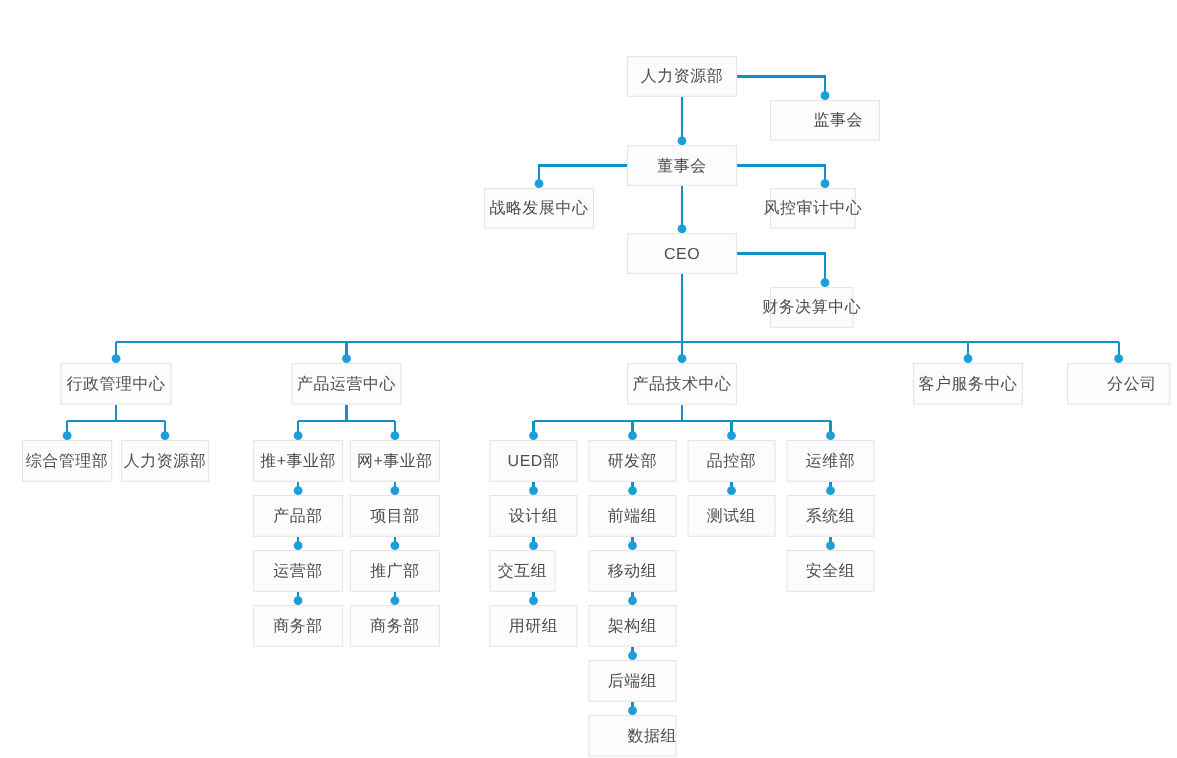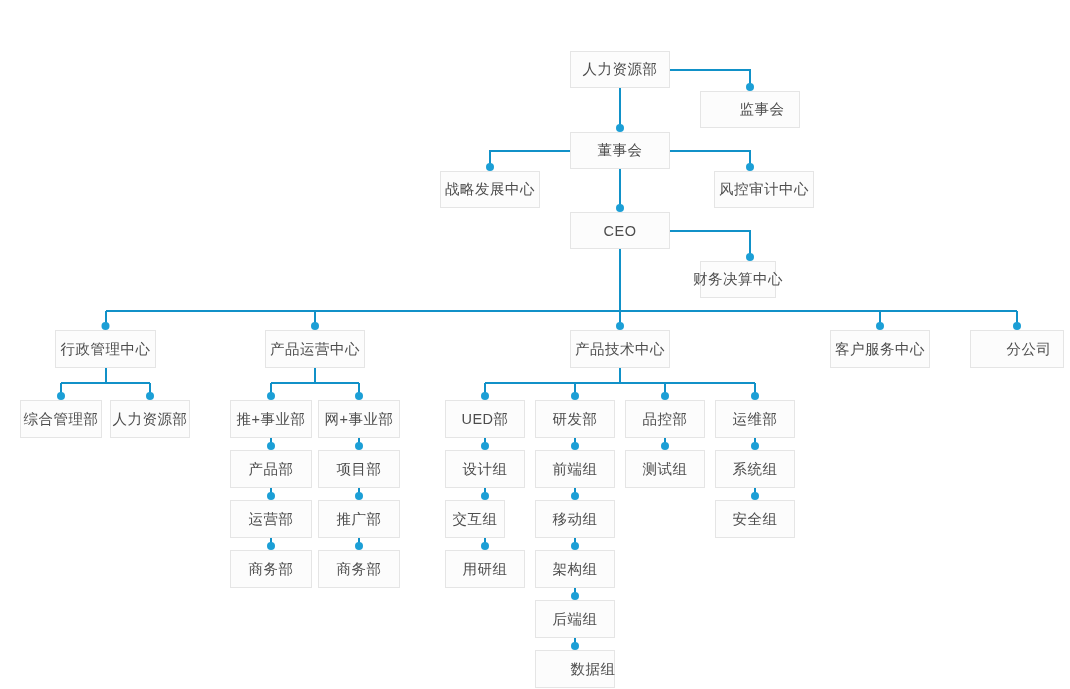--- a/index.html
+++ b/index.html
@@ -129,21 +129,21 @@
       </div>
       <div class="node" style="left: 700px; top: 91px; width: 100px; height: 37px; padding-left: 24px;">
         <span>监事会</span>
       </div>
       <div class="node" style="left: 570px; top: 132px; width: 100px; height: 37px;">
         <span>董事会</span>
       </div>
       <div class="node" style="left: 440px; top: 171px; width: 100px; height: 37px;">
         <span>战略发展中心</span>
       </div>
-      <div class="node" style="left: 700px; top: 171px; width: 100px; height: 37px; margin-left: 14px;">
+      <div class="node" style="left: 700px; top: 171px; width: 78px; height: 37px;">
         <span>风控审计中心</span>
       </div>
       <div class="node" style="left: 570px; top: 212px; width: 100px; height: 37px;">
         <span>CEO</span>
       </div>
       <div class="node" style="left: 700px; top: 261px; width: 76px; height: 37px;">
         <span>财务决算中心</span>
       </div>
       <div class="node" style="left: 55px; top: 330px; width: 101px; height: 38px;">
         <span>行政管理中心</span>

